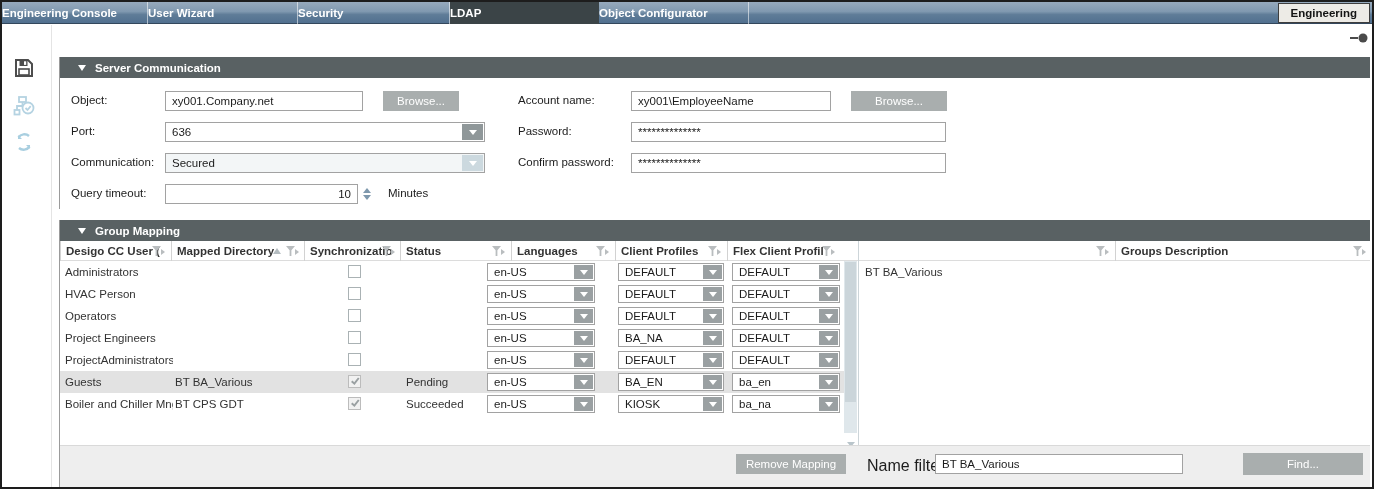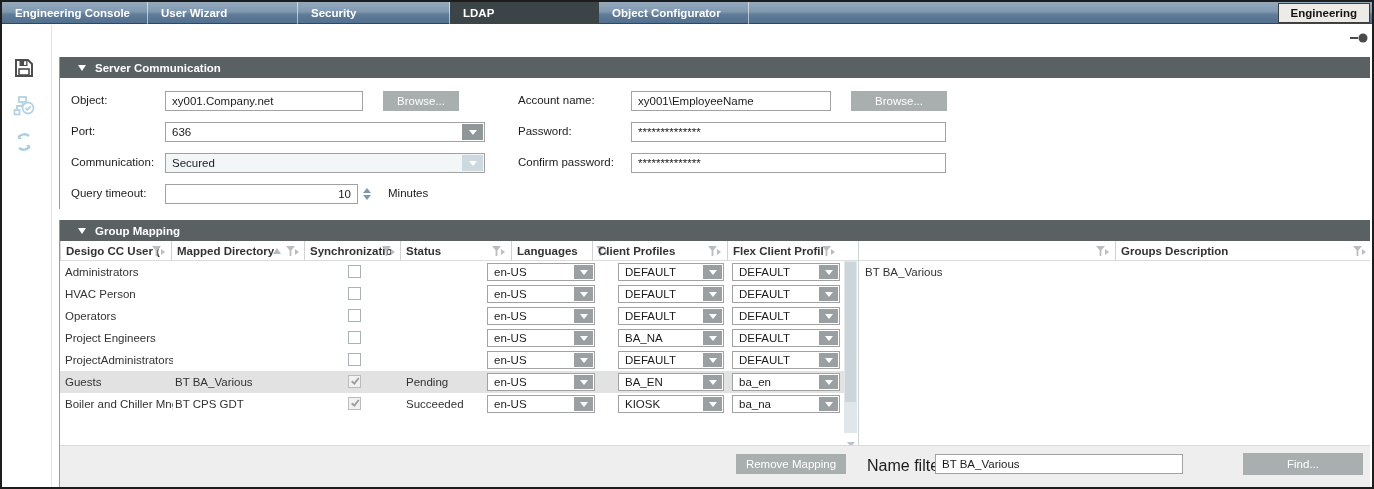--- a/index.html
+++ b/index.html
@@ -4,21 +4,21 @@
 <style>
   * { margin:0; padding:0; box-sizing:border-box; }
   html,body { width:1374px; height:489px; font-family:"Liberation Sans", sans-serif; }
   .window { position:relative; width:1374px; height:489px; background:#ffffff;
             border:2px solid #1d1d1d; overflow:hidden; }
 
   
   .tabbar { position:absolute; left:0; top:0; width:1370px; height:22px;
             background:linear-gradient(#97aabd,#8099b0 45%,#5f7c98 60%,#51708f);
             border-bottom:1px solid #33475c; display:flex; }
-  .tab { height:22px; display:flex; align-items:center; padding-left:13px;
+  .tab { height:22px; display:flex; align-items:center; padding-left:0;
          color:#ffffff; font-size:11.5px; font-weight:bold;
          border-right:1px solid rgba(255,255,255,.55); cursor:default; }
   .tab:nth-child(1){ width:146px; } .tab:nth-child(2){ width:150px; }
   .tab:nth-child(3){ width:152px; } .tab:nth-child(4){ width:149px; }
   .tab:nth-child(5){ width:150px; }
   .tab.active { background:#3b4447; border-right-color:#3b4447; }
   .mode-btn { position:absolute; right:2px; top:1px; height:20px; padding:0 12px;
               background:#edebe6; border:1px solid #3e3e3e; color:#141414;
               font-size:11.5px; font-weight:bold; display:flex; align-items:center; }
   .pin { position:absolute; left:1348px; top:31px; width:20px; height:10px; }
@@ -234,21 +234,21 @@
         </div>
       <div class="filter-icon" style="left:322px"></div>
       <div class="hcell" style="left:340px; width:111px">
           <span>Status</span>
         </div>
       <div class="filter-icon" style="left:432px"></div>
       <div class="hcell" style="left:451px; width:104px">
           <span>Languages</span>
         </div>
       <div class="filter-icon" style="left:536px"></div>
-      <div class="hcell" style="left:532px; width:112px">
+      <div class="hcell" style="left:555px; width:112px">
           <span>Client Profiles</span>
         </div>
       <div class="filter-icon" style="left:648px"></div>
       <div class="hcell" style="left:667px; width:114px">
           <span>Flex Client Profil</span>
         </div>
       <div class="filter-icon" style="left:762px"></div>
 
       <div class="filter-icon" style="left:1036px"></div>
       <div class="hcell r-hcell2">

